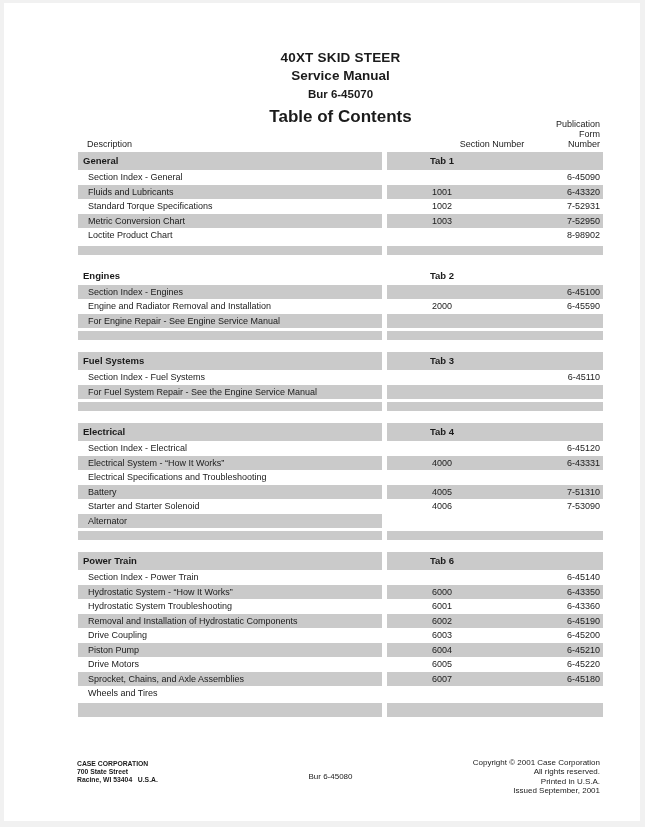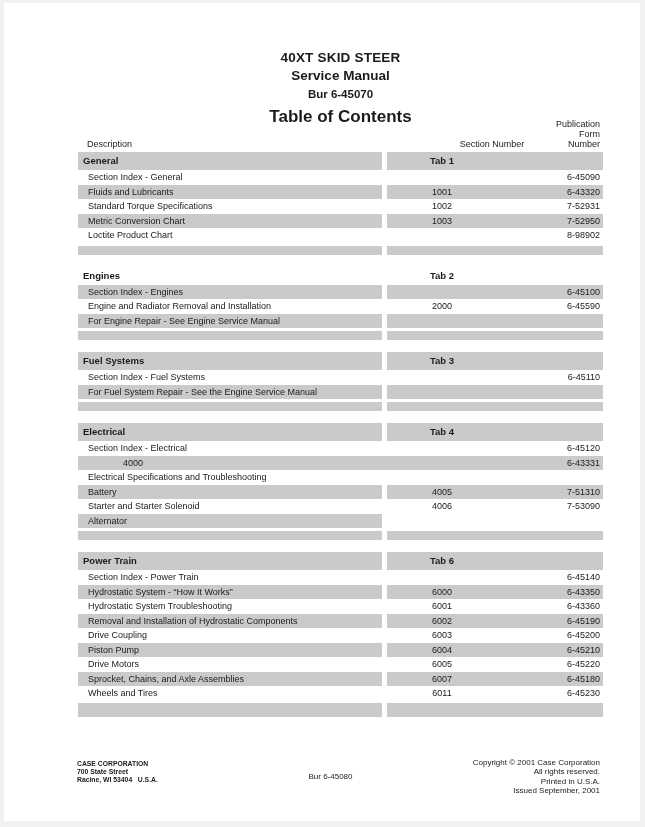--- a/index.html
+++ b/index.html
@@ -216,20 +216,21 @@
         </div>
       </div>
       <div class="band row">
         <div class="cell-l">Section Index - Electrical</div>
         <div class="cell-r">
           <div class="sec-col"></div>
           <div class="pub-col">6-45120</div>
         </div>
       </div>
       <div class="band row shaded">
+        <div class="cell-l">Electrical System - “How It Works”</div>
         <div class="cell-r">
           <div class="sec-col">4000</div>
           <div class="pub-col">6-43331</div>
         </div>
       </div>
       <div class="band row">
         <div class="cell-l">Electrical Specifications and Troubleshooting</div>
       </div>
       <div class="band row shaded">
         <div class="cell-l">Battery</div>
@@ -315,24 +316,20 @@
       </div>
       <div class="band row shaded">
         <div class="cell-l">Sprocket, Chains, and Axle Assemblies</div>
         <div class="cell-r">
           <div class="sec-col">6007</div>
           <div class="pub-col">6-45180</div>
         </div>
       </div>
       <div class="band row">
         <div class="cell-l">Wheels and Tires</div>
-        <div class="cell-r">
-          <div class="sec-col">6011</div>
-          <div class="pub-col">6-45230</div>
-        </div>
       </div>
       <div class="band trailer shaded">
         <div class="cell-l"></div>
         <div class="cell-r">
           <div class="sec-col"></div>
           <div class="pub-col"></div>
         </div>
       </div>
     </div>
   </div>

